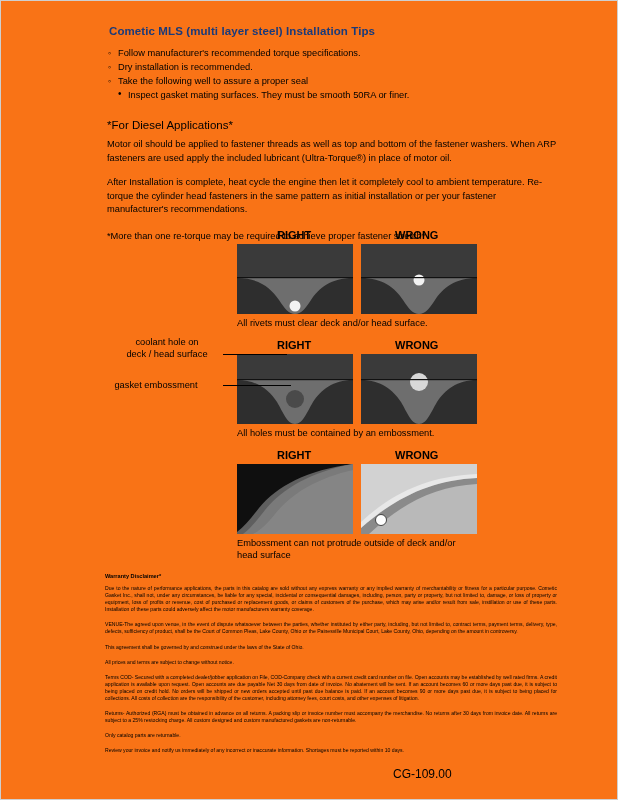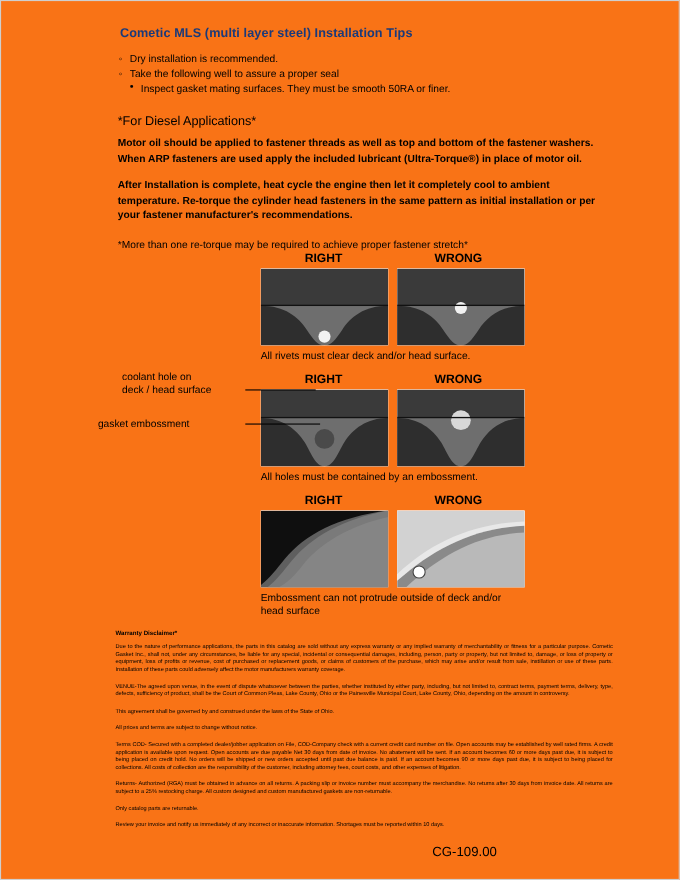--- a/index.html
+++ b/index.html
@@ -76,21 +76,20 @@
 
   h2.subhead {
     font-size: 11.5px;
     font-weight: normal;
     margin: 17px 0 7px 2px;
   }
   p.para {
     font-size: 9.3px;
     line-height: 13.5px;
     margin: 0 0 11px 2px;
-    font-weight: bold;
   }
   p.para.last {
     margin-bottom: 0;
   }
   p.note {
     font-size: 9.3px;
     line-height: 13.5px;
     margin: 13px 0 0 2px;
   }
 
@@ -135,21 +134,21 @@
     font-size: 9.3px;
     margin-top: 3px;
     margin-bottom: 10px;
     line-height: 12px;
   }
 
   
   .annot {
     position: absolute;
     font-size: 9.3px;
-    text-align: left;
+    text-align: center;
     line-height: 12px;
   }
   .annot-line {
     position: absolute;
     background: #000;
     height: 1px;
   }
 
   
   .warranty {
@@ -179,20 +178,21 @@
 </head>
 <body>
 
 <div class="page">
 
   <div class="content">
 
     <h1 class="title">Cometic MLS (multi layer steel) Installation Tips</h1>
 
     <ul class="bullets">
+      <li>Follow manufacturer's recommended torque specifications.</li>
       <li>Dry installation is recommended.</li>
       <li>Take the following well to assure a proper seal</li>
     </ul>
     <ul class="subbullets">
       <li>Inspect gasket mating surfaces.  They must be smooth 50RA or finer.</li>
     </ul>
 
     <h2 class="subhead">*For Diesel Applications*</h2>
     <p class="para">Motor oil should be applied to fastener threads as well as top and bottom of the fastener washers. When ARP fasteners are used apply the included lubricant (Ultra-Torque®) in place of motor oil.</p>
     <p class="para last">After Installation is complete, heat cycle the engine then let it completely cool to ambient temperature. Re-torque the cylinder head fasteners in the same pattern as initial installation or per your fastener manufacturer's recommendations.</p>

